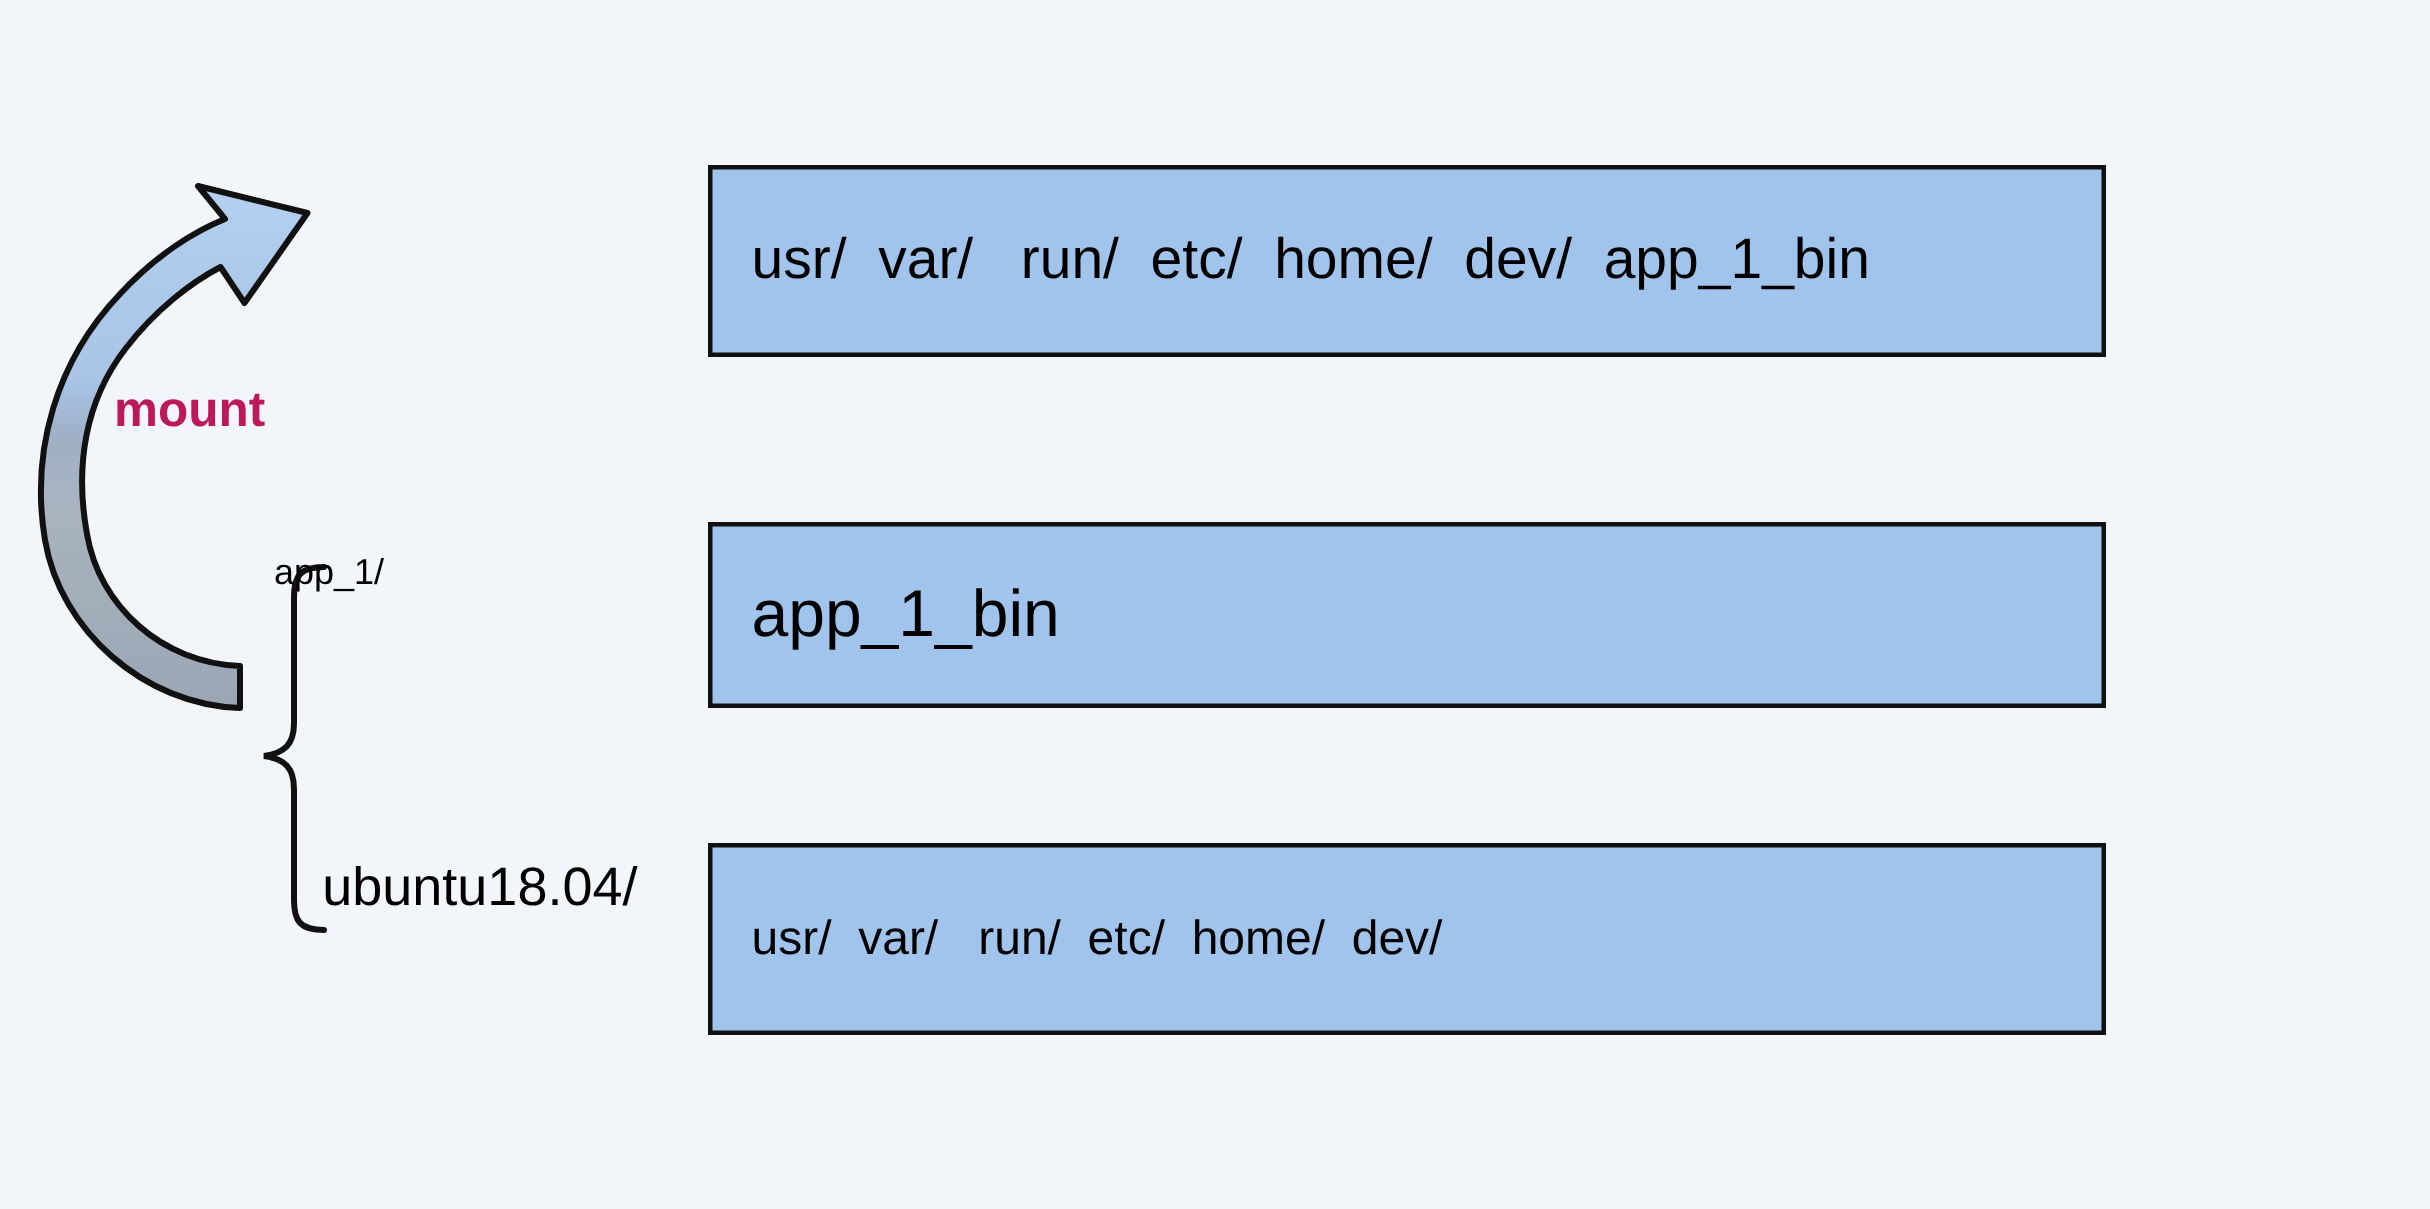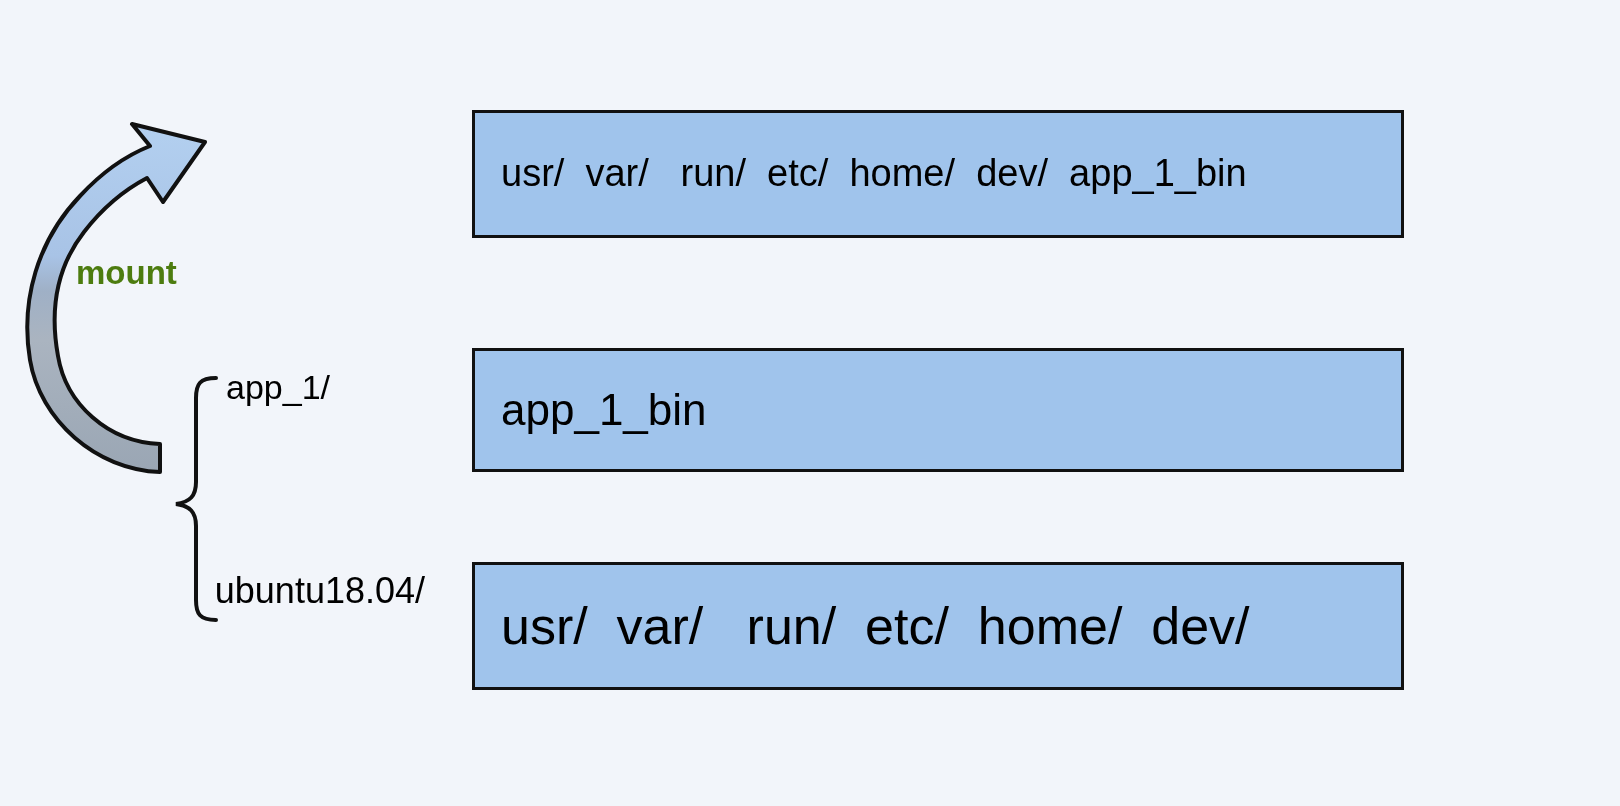--- a/index.html
+++ b/index.html
@@ -32,41 +32,41 @@
     line-height: 1.05;
   }
 
   #box-container-1 { left: 472px; top: 110px; width: 932px; height: 128px; }
   #box-container-1 .contents { font-size: 38px; }
 
   #box-app-1     { left: 472px; top: 348px; width: 932px; height: 124px; }
   #box-app-1 .contents { font-size: 44px; }
 
   #box-ubuntu    { left: 472px; top: 562px; width: 932px; height: 128px; }
-  #box-ubuntu .contents { font-size: 52px; }
+  #box-ubuntu .contents { font-size: 32px; }
 
   
   .layer-label {
     position: absolute;
     color: #000000;
     white-space: nowrap;
     text-align: right;
   }
   #label-container-1 { right: 1195px; top: 138px; font-size: 30px; }
-  #label-app-1       { right: 1290px; top: 368px; font-size: 34px; }
+  #label-app-1       { right: 1364px; top: 368px; font-size: 24px; }
   #label-ubuntu      { right: 1195px; top: 570px; font-size: 36px; }
 
   
   #mount-label {
     position: absolute;
     left: 76px;
     top: 254px;
     font-size: 33px;
     font-weight: bold;
-    color: #4d7c0f;
+    color: #be185d;
     white-space: nowrap;
   }
 
   
   #vector-layer {
     position: absolute;
     left: 0;
     top: 0;
     width: 1620px;
     height: 806px;

